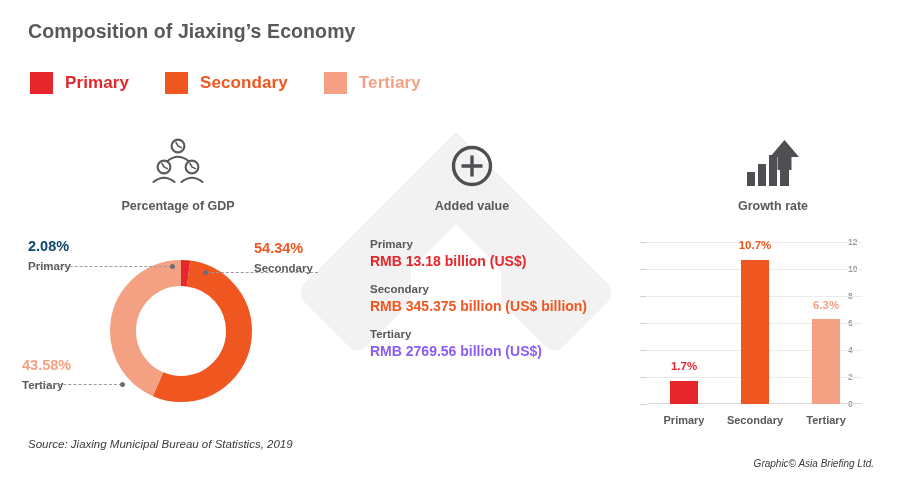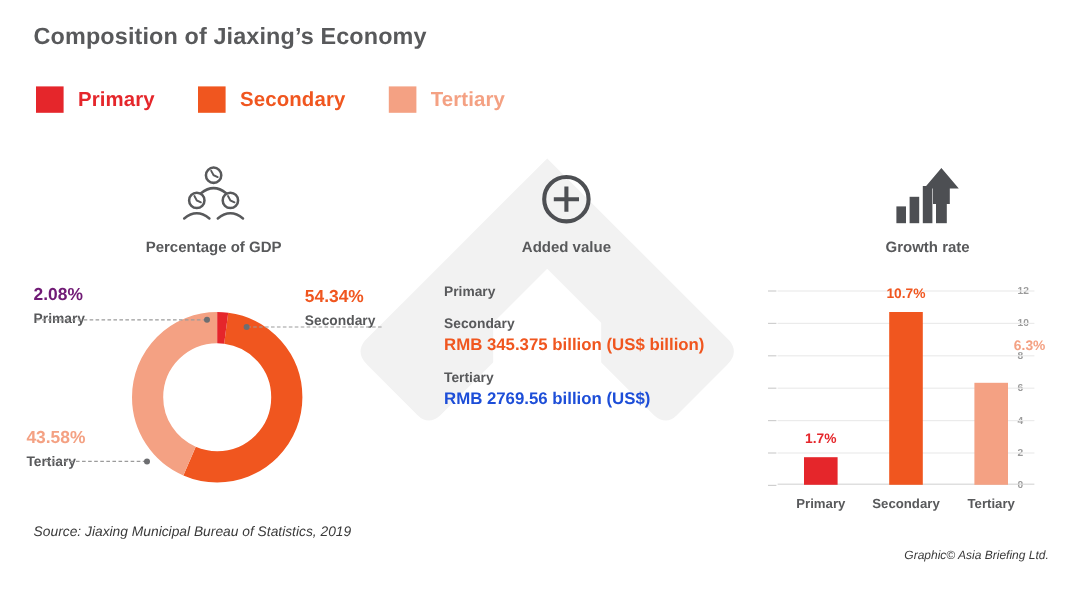--- a/index.html
+++ b/index.html
@@ -264,21 +264,21 @@
   <svg class="donut-wrap" viewBox="0 0 166 166" xmlns="http://www.w3.org/2000/svg">
 
     <g transform="translate(83,83) rotate(-90)">
       <circle r="58" fill="none" stroke="#f0561f" stroke-width="26" stroke-dasharray="198.02 166.40" stroke-dashoffset="-7.58"></circle>
       <circle r="58" fill="none" stroke="#f4a183" stroke-width="26" stroke-dasharray="158.82 205.60" stroke-dashoffset="-205.60"></circle>
       <circle r="58" fill="none" stroke="#e5262b" stroke-width="26" stroke-dasharray="7.58 356.84" stroke-dashoffset="0"></circle>
     </g>
   </svg>
 
   <div class="donut-callout" style="left:28px; top:238px;">
-    <div class="callout-value" style="color:#701a75;">2.08%</div>
+    <div class="callout-value" style="color:#0c4a6e;">2.08%</div>
     <div class="callout-name">Primary</div>
   </div>
   <div class="leader" style="left:30px; top:266px; width:142px;"></div>
   <div class="leader-dot" style="left:170px; top:264px;"></div>
 
   <div class="donut-callout" style="left:254px; top:240px;">
     <div class="callout-value" style="color:#f0561f;">54.34%</div>
     <div class="callout-name">Secondary</div>
   </div>
   <div class="leader" style="left:206px; top:272px; width:112px;"></div>
@@ -293,28 +293,29 @@
 
   <svg class="panel-icon" style="left:450px; top:144px; width:44px; height:44px;" viewBox="0 0 44 44" xmlns="http://www.w3.org/2000/svg">
     <circle cx="22" cy="22" r="18.5" fill="none" stroke="#4d4f53" stroke-width="3.4"></circle>
     <path d="M22 11.5 V32.5 M11.5 22 H32.5" stroke="#4d4f53" stroke-width="3.4" stroke-linecap="butt"></path>
   </svg>
   <div class="panel-caption" style="left:392px; top:199px; width:160px;">Added value</div>
 
   <div class="av-list">
     <div class="av-row">
       <div class="av-label">Primary</div>
+      <div class="av-value" style="color:#e5262b;">RMB 13.18 billion (US$)</div>
     </div>
     <div class="av-row">
       <div class="av-label">Secondary</div>
       <div class="av-value" style="color:#f0561f;">RMB 345.375 billion (US$ billion)</div>
     </div>
     <div class="av-row">
       <div class="av-label">Tertiary</div>
-      <div class="av-value" style="color:#1d4ed8;">RMB 2769.56 billion (US$)</div>
+      <div class="av-value" style="color:#8b5cf6;">RMB 2769.56 billion (US$)</div>
     </div>
   </div>
 
   <svg class="panel-icon" style="left:746px; top:138px; width:54px; height:52px;" viewBox="0 0 54 52" xmlns="http://www.w3.org/2000/svg" fill="#4d4f53">
     <rect x="1" y="34" width="8" height="14"></rect>
     <rect x="12" y="26" width="8" height="22"></rect>
     <rect x="23" y="17" width="8" height="31"></rect>
     <rect x="34" y="16" width="9" height="32"></rect>
     <path d="M38.5 2 L53 19 L45.5 19 L45.5 32 L31.5 32 L31.5 19 L24 19 Z"></path>
   </svg>
@@ -345,21 +346,21 @@
       <div class="gridline" style="top:108px;"></div>
       <div class="gridline" style="top:135px;"></div>
       <div class="axis-base"></div>
 
       <div class="bar" style="left:22px;  height:22.9px; background:#e5262b;"></div>
       <div class="bar" style="left:93px;  height:144.5px; background:#f0561f;"></div>
       <div class="bar" style="left:164px; height:85.1px; background:#f4a183;"></div>
 
       <div class="bar-value" style="left:36px;  top:118px; color:#e5262b;">1.7%</div>
       <div class="bar-value" style="left:107px; top:-3px;  color:#f0561f;">10.7%</div>
-      <div class="bar-value" style="left:178px; top:41px;  color:#f4a183;margin-left:32px;">6.3%</div>
+      <div class="bar-value" style="left:178px; top:57px;  color:#f4a183;">6.3%</div>
 
       <div class="bar-cat" style="left:36px;  top:172px;">Primary</div>
       <div class="bar-cat" style="left:107px; top:172px;">Secondary</div>
       <div class="bar-cat" style="left:178px; top:172px;">Tertiary</div>
     </div>
   </div>
 
   <div class="source-note">Source: Jiaxing Municipal Bureau of Statistics, 2019</div>
   <div class="credit-note">Graphic© Asia Briefing Ltd.</div>
 

